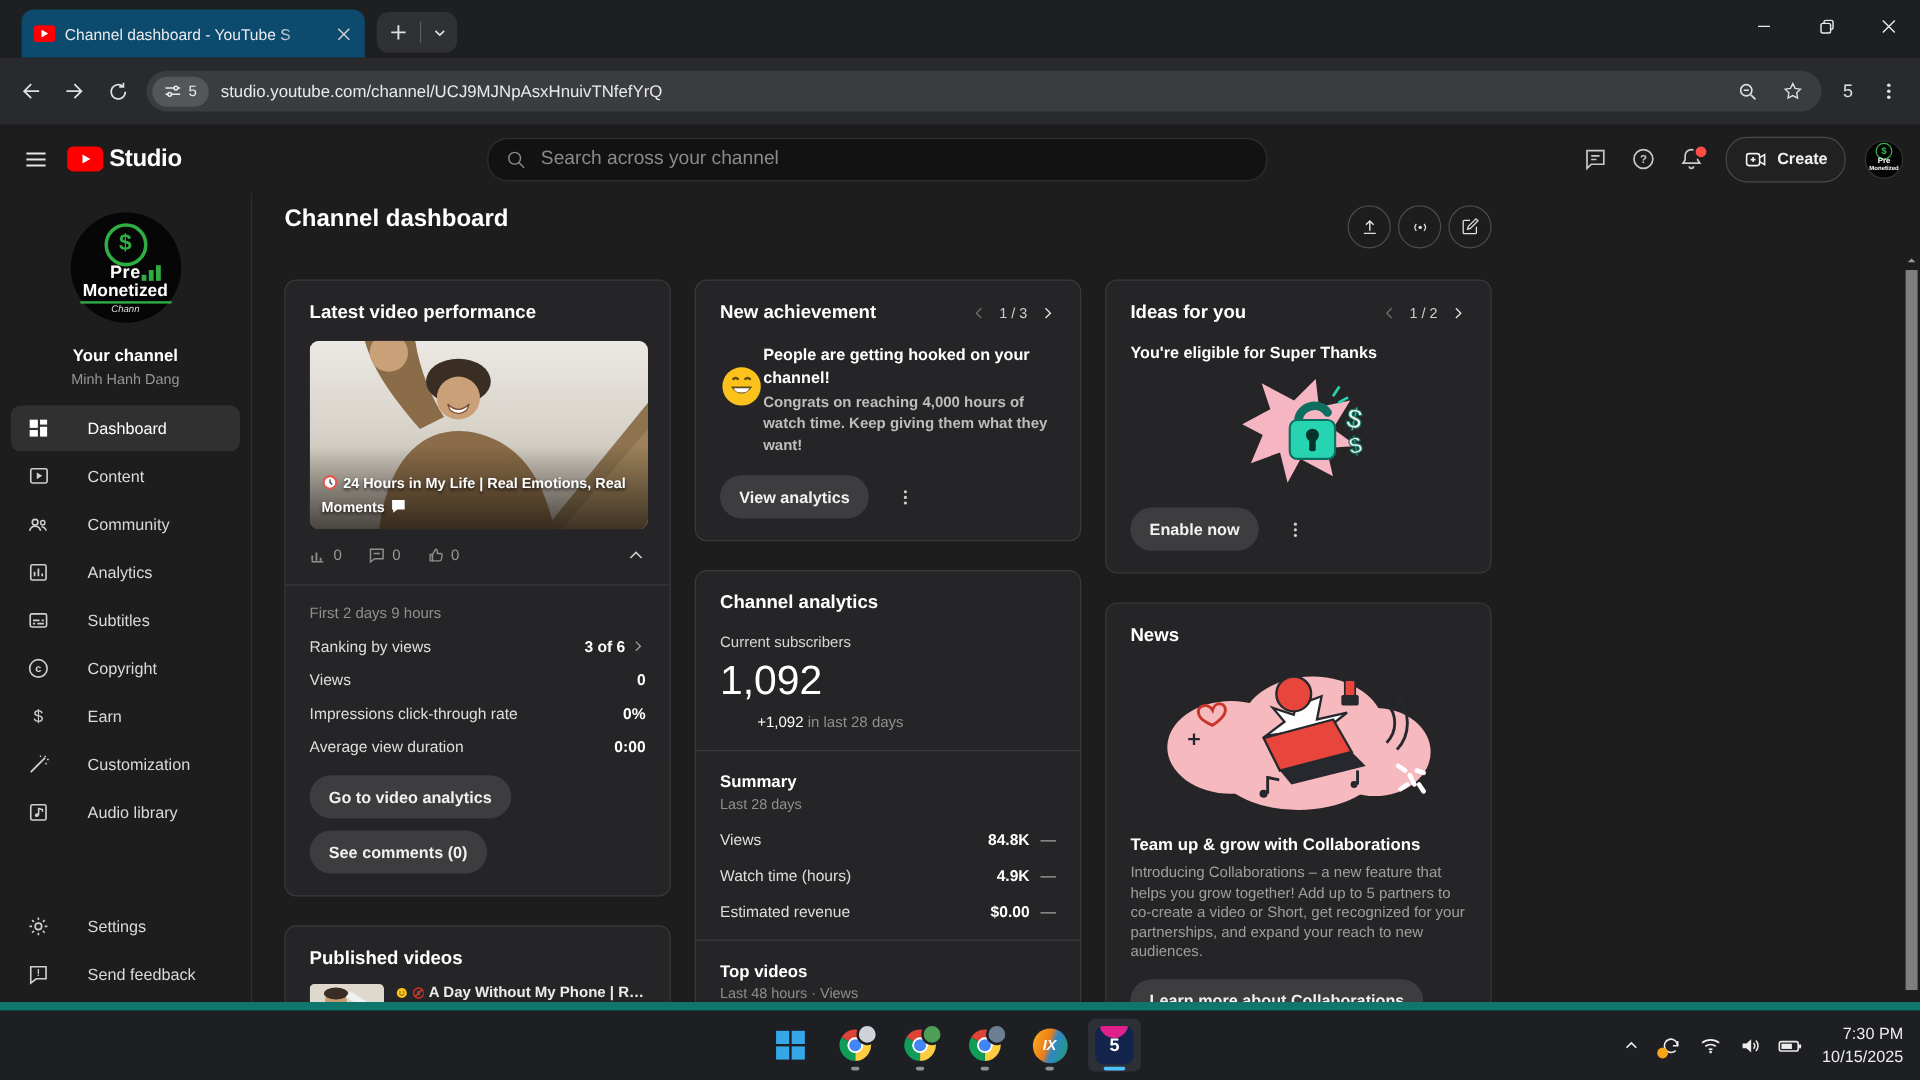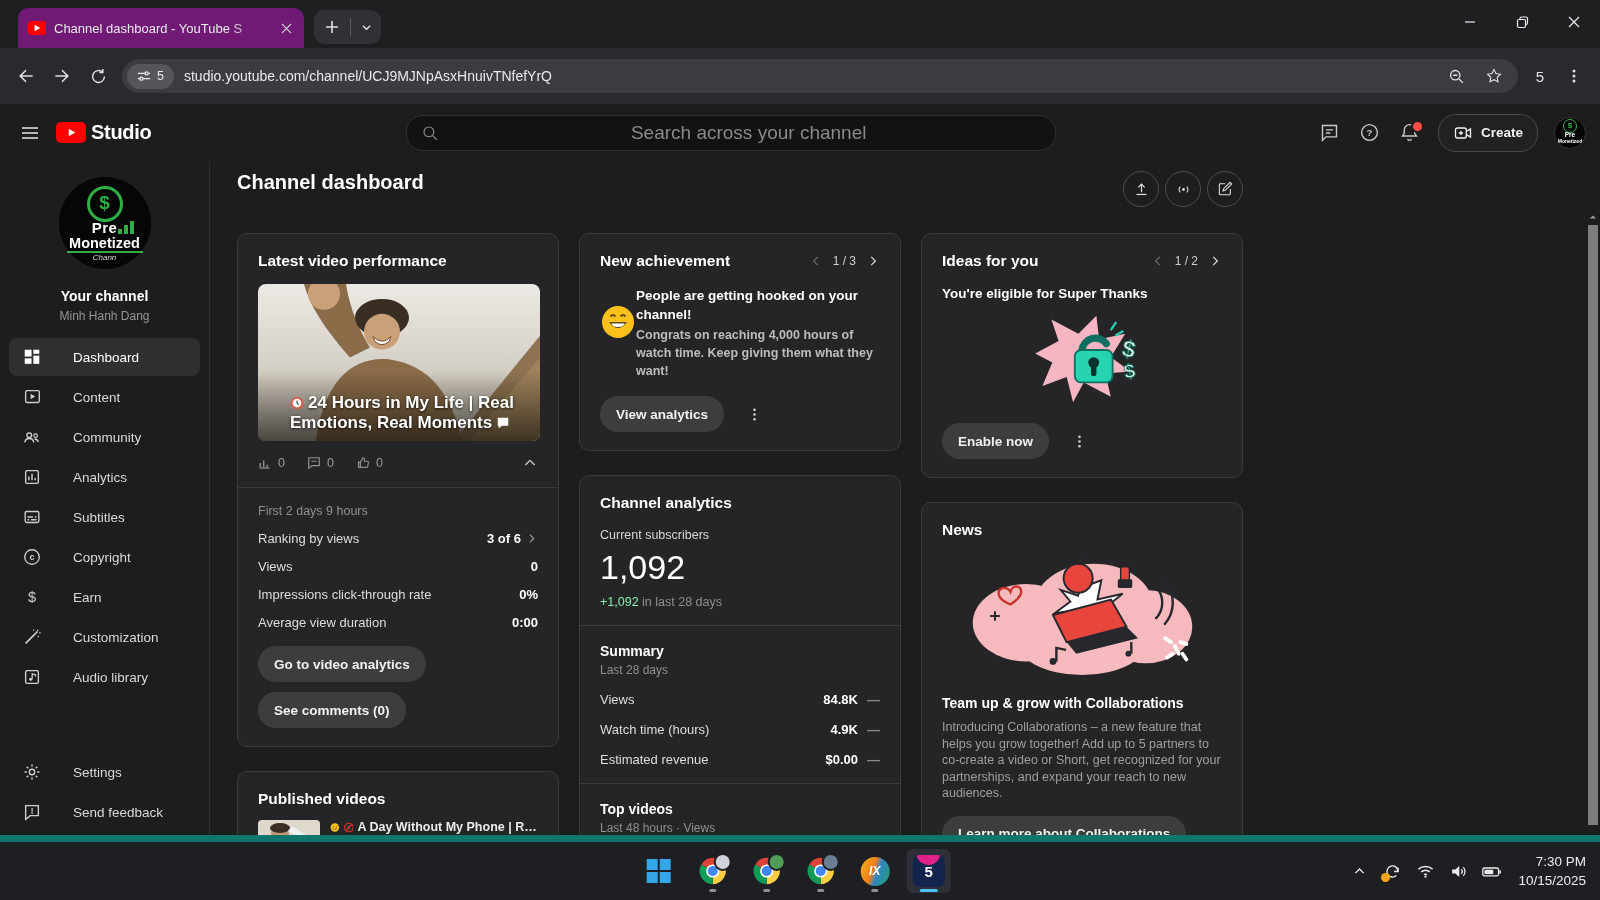--- a/index.html
+++ b/index.html
@@ -2,21 +2,21 @@
 <html><head>
 <meta charset="utf-8">
 <style>
   html,body{margin:0;padding:0;background:#000;}
   .screen{position:relative;width:1600px;height:900px;overflow:hidden;
     font-family:"Liberation Sans",sans-serif;color:#fff;background:#1d1d1e;}
   svg{display:block}
 
   
   .tabstrip{height:48px;background:#1e1f21;display:flex;align-items:flex-end;padding-left:18px;position:relative;}
-  .tab{height:40px;width:268px;background:#701a75;border-radius:10px 10px 0 0;display:flex;align-items:center;padding:0 8px 0 10px;gap:8px;}
+  .tab{height:40px;width:268px;background:#0c4a6e;border-radius:10px 10px 0 0;display:flex;align-items:center;padding:0 8px 0 10px;gap:8px;}
   .favicon{width:18px;height:14px;background:#f00;border-radius:3px;display:grid;place-items:center;flex:none;}
   .favicon svg{width:8px;height:8px;}
   .tab-title{flex:1;font-size:13px;color:#e8eaed;white-space:nowrap;overflow:hidden;
     -webkit-mask-image:linear-gradient(90deg,#000 82%,transparent);mask-image:linear-gradient(90deg,#000 82%,transparent);}
   .tab-close{width:20px;height:20px;border-radius:50%;display:grid;place-items:center;color:#cfd1d4;flex:none;}
   .newtab-group{display:flex;align-items:center;height:34px;margin:0 0 4px 10px;background:#303134;border-radius:10px;}
   .nt-btn{width:36px;height:34px;display:grid;place-items:center;color:#dfe1e5;}
   .nt-div{width:1px;height:18px;background:#5b5c5f;}
   .nt-chev{width:30px;height:34px;display:grid;place-items:center;color:#dfe1e5;}
   .win-controls{position:absolute;right:0;top:0;height:48px;display:flex;}
@@ -32,21 +32,21 @@
 
   
   .studio{position:absolute;top:104px;left:0;right:0;bottom:58px;background:#1d1d1e;display:flex;flex-direction:column;overflow:hidden;}
   .app-header{height:57px;flex:none;display:flex;align-items:center;padding:0 14px 0 10px;}
   .burger{width:40px;height:40px;display:grid;place-items:center;color:#e6e6e6;}
   .logo{display:flex;align-items:center;gap:5px;margin-left:6px;}
   .logo-badge{width:30px;height:21px;background:#f00;border-radius:5px;display:grid;place-items:center;}
   .brand{font-size:20px;font-weight:bold;letter-spacing:-0.3px;color:#fff;}
   .search-wrap{flex:1;display:flex;justify-content:center;min-width:0;}
   .searchbox{width:628px;height:34px;background:#121212;border:1px solid #2f2f2f;border-radius:17px;display:flex;align-items:center;padding:0 6px 0 14px;gap:10px;}
-  .searchbox input{flex:1;background:transparent;border:none;outline:none;color:#737373;font-size:19px;font-family:inherit;text-align:center;}
+  .searchbox input{flex:1;background:transparent;border:none;outline:none;color:#737373;font-size:16px;font-family:inherit;}
   .searchbox input::placeholder{color:#8a8a8a;}
   .hdr-actions{display:flex;align-items:center;gap:16px;margin-left:8px;}
   .hic{position:relative;color:#c9c9c9;display:grid;place-items:center;width:24px;height:24px;}
   .bell-dot{position:absolute;top:-1px;right:-2px;width:9px;height:9px;border-radius:50%;background:#ff4e45;border:2px solid #1d1d1e;}
   .create-btn{height:36px;border:1px solid #4a4a4a;border-radius:18px;display:flex;align-items:center;gap:8px;padding:0 14px;color:#f1f1f1;font-size:13.5px;font-weight:bold;background:#212122;}
   .avatar-mini{width:30px;height:30px;border-radius:50%;background:#050505;position:relative;overflow:hidden;flex:none;border:1px solid #333;}
   .avatar-mini .d{position:absolute;top:1px;left:50%;transform:translateX(-50%);width:12px;height:12px;border:1.5px solid #36b34a;border-radius:50%;
      color:#36b34a;font-size:8px;line-height:11px;text-align:center;font-weight:bold;}
   .avatar-mini .p{position:absolute;top:13px;width:100%;text-align:center;font-size:6.5px;font-weight:bold;color:#fff;}
   .avatar-mini .m{position:absolute;top:20px;width:100%;text-align:center;font-size:5px;font-weight:bold;color:#fff;border-bottom:0;}
@@ -81,22 +81,22 @@
   .col{width:322px;flex:none;display:flex;flex-direction:column;gap:24px;}
   .card{background:#252527;border:1px solid #3a3a3c;border-radius:10px;padding:18px 20px;box-sizing:border-box;}
   .card h2{font-size:15.5px;font-weight:bold;margin:0;color:#fff;}
   .card-head{display:flex;align-items:center;}
   .pager{margin-left:auto;display:flex;align-items:center;gap:10px;color:#e0e0e0;}
   .pager .dim{color:#6d6d6d;}
   .pager span{font-size:12px;color:#cfcfcf;}
 
   
   .thumb{position:relative;width:282px;height:157px;border-radius:8px;overflow:hidden;margin-top:14px;}
-  .thumb-title{position:absolute;left:10px;right:8px;bottom:8px;font-size:17px;font-weight:bold;color:#fff;line-height:20px;
-     text-shadow:0 1px 3px rgba(0,0,0,.8);margin-left:22px;}
+  .thumb-title{position:absolute;left:10px;right:8px;bottom:8px;font-size:12px;font-weight:bold;color:#fff;line-height:20px;
+     text-shadow:0 1px 3px rgba(0,0,0,.8);}
   .inl-ic{display:inline-block;vertical-align:-2px;margin:0 4px 0 0;}
   .inl-ic.after{margin:0 0 0 4px;}
   .mini-stats{display:flex;align-items:center;gap:22px;margin-top:14px;color:#9b9b9b;font-size:12.5px;}
   .ms{display:flex;align-items:center;gap:6px;}
   .ms svg{color:#8f8f8f;}
   .collapse{margin-left:auto;color:#cfcfcf;}
   .divider{border-top:1px solid #3a3a3c;margin:16px -20px 0;}
   .period{margin-top:16px;font-size:12.5px;color:#909090;}
   .stat-row{display:flex;align-items:center;margin-top:13px;font-size:13px;}
   .stat-row .lbl{color:#dedede;}
@@ -110,21 +110,21 @@
   .ach-body{display:flex;margin-top:16px;}
   .ach-emoji{flex:none;margin-top:18px;}
   .ach-headline{font-size:13.5px;font-weight:bold;line-height:19px;color:#fff;}
   .ach-text{font-size:12.5px;font-weight:bold;line-height:18px;color:#bdbdbd;margin-top:2px;}
   .kebab{color:#cfcfcf;display:grid;place-items:center;width:24px;height:24px;}
 
   
   .sub-label{margin-top:16px;font-size:12.5px;color:#d6d6d6;}
   .sub-big{font-size:34px;color:#fff;margin-top:6px;}
   .sub-delta{margin-top:8px;font-size:12.5px;color:#8f8f8f;}
-  .sub-delta .g{color:#86efac;}
+  .sub-delta .g{color:#ffffff;margin-left:31px;}
   .sec-title{font-size:14px;font-weight:bold;color:#fff;margin-top:17px;}
   .sec-sub{font-size:12px;color:#8f8f8f;margin-top:4px;}
   .sum-row{display:flex;align-items:center;margin-top:15px;font-size:13px;}
   .sum-row .lbl{color:#dedede;}
   .sum-row .val{margin-left:auto;font-weight:bold;color:#fff;}
   .sum-row .dash{width:22px;text-align:right;color:#8a8a8a;font-weight:bold;}
 
   
   .ideas-headline{margin-top:16px;font-size:13.5px;font-weight:bold;color:#fff;}
   .ideas-body{display:flex;margin-top:10px;gap:8px;}

